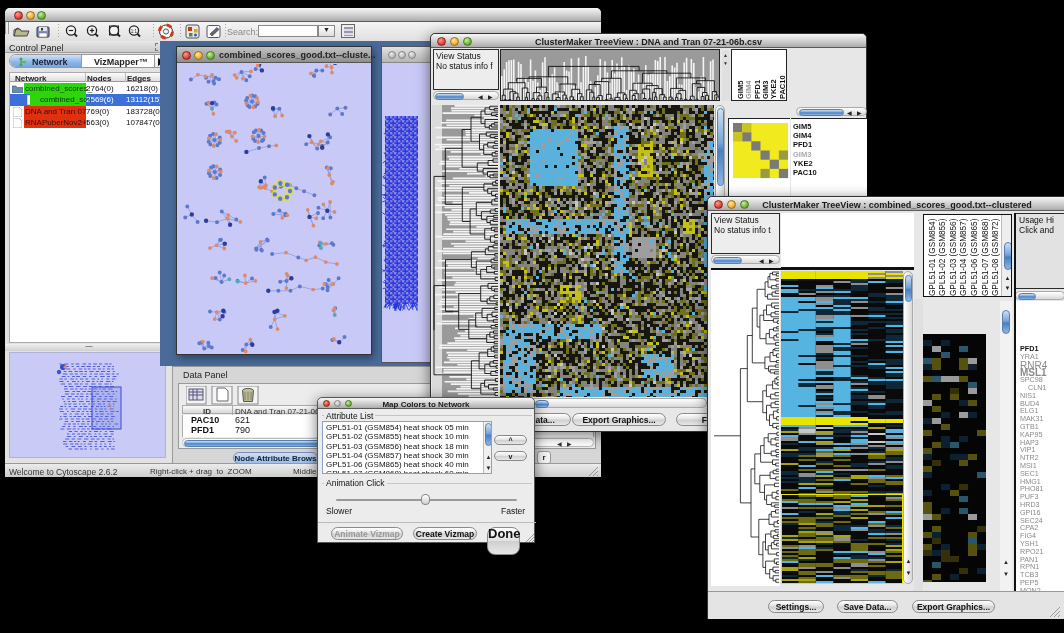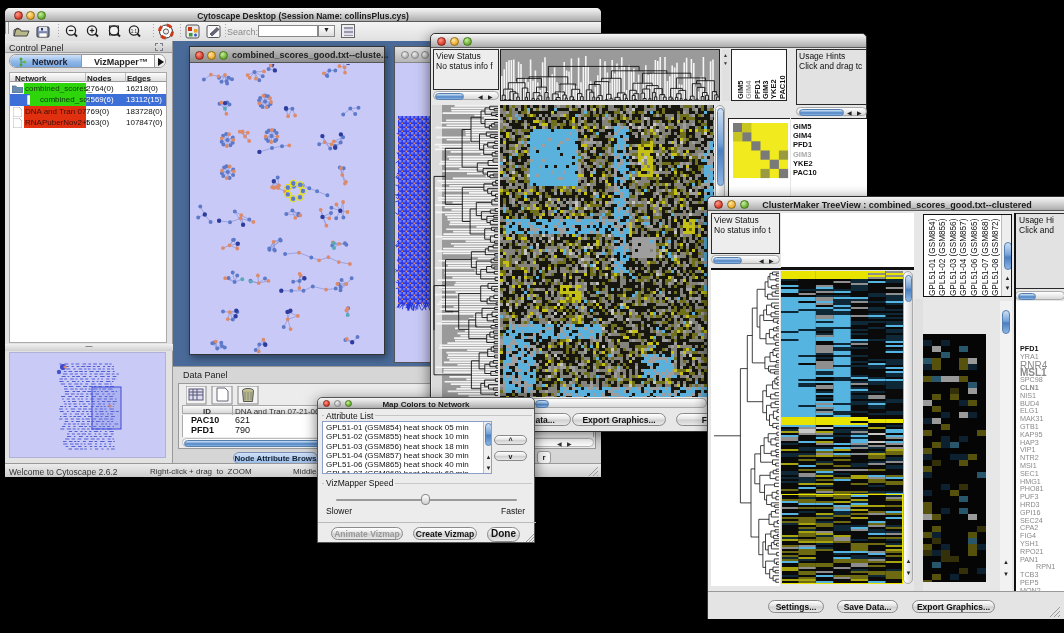--- a/index.html
+++ b/index.html
@@ -15,21 +15,20 @@
 .sbtrack{position:absolute;background:linear-gradient(#fff,#d8d8d8);border:1px solid #aaa;border-radius:6px}
 .sbthumb{position:absolute;border-radius:5px;background:linear-gradient(#cfe0f4,#76a3d8 45%,#4a7fc0 55%,#8db6e4);border:1px solid #5580b0}
 .btn{position:absolute;background:linear-gradient(#fff,#e2e2e2 48%,#cfcfcf 52%,#e8e8e8);border:1px solid #8a8a8a;border-radius:8px;text-align:center;font-weight:bold;color:#111}
 .tiny{font-size:8px}
 </style></head><body>
 <div class="win" style="left:5px;top:8px;width:596px;height:469px;border-radius:5px 5px 0 0;background:#d4d4d4">
     <div class="titlebar" style="height:14px"></div>
     <div class="tl r" style="left:9px;top:2.5px"></div>
     <div class="tl y" style="left:20.5px;top:2.5px"></div>
     <div class="tl g" style="left:32px;top:2.5px"></div>
-    <div class="ttext" style="top:2.5px;font-size:8.5px">Cytoscape Desktop (Session Name: collinsPlus.cys)</div>
     <div class="abs" style="left:0;top:14px;width:596px;height:32px;background:linear-gradient(#f4f4f4,#d2d2d2)">
       <div style="position:absolute;left:1;top:4;width:4px;height:12px;border-left:1px solid #999;border-right:1px solid #999"></div>
       <svg width="360" height="19" style="position:absolute;left:0;top:0">
         <g stroke="#444" stroke-width="1" fill="#b8b88a">
           <path d="M9 14 L11 7 L15 7 L16 9 L24 9 L22 14 Z"></path>
           <path d="M9 14 L9 8 L13 6 L14 7" fill="none"></path>
         </g>
         <g>
           <rect x="32" y="5" width="12" height="10" rx="1" fill="#8492c2" stroke="#333"></rect>
           <rect x="34" y="5" width="8" height="4" fill="#dfe3ee"></rect>
@@ -157,21 +156,21 @@
         <svg width="157" height="106" style="position:absolute;left:0;top:0">
           <path stroke="#4353cf" stroke-width="1.1" fill="none" stroke-opacity="0.9" d="M49.5 11.0h1.9M54.3 11.0h4.0M61.2 11.0h2.4M65.6 11.0h3.7M72.6 11.0h3.5M78.4 11.0h2.7M83.2 11.0h3.7M89.0 11.0h3.1M94.7 11.0h3.4M99.4 11.0h2.2M52.4 13.5h1.7M55.8 13.5h3.0M61.6 13.5h2.1M66.6 13.5h2.7M71.2 13.5h4.0M76.6 13.5h4.3M82.8 13.5h2.6M87.1 13.5h2.9M93.0 13.5h2.2M97.6 13.5h2.8M102.3 13.5h1.7M51.5 16.0h3.3M56.2 16.0h4.0M63.3 16.0h2.3M68.6 16.0h3.6M74.1 16.0h2.3M77.8 16.0h2.7M82.7 16.0h3.0M87.9 16.0h3.1M92.5 16.0h2.2M97.1 16.0h2.9M101.6 16.0h2.3M53.8 18.5h2.6M58.5 18.5h3.6M64.5 18.5h3.4M69.2 18.5h3.6M74.5 18.5h2.5M79.4 18.5h4.3M85.8 18.5h3.4M90.9 18.5h4.3M97.0 18.5h3.1M102.8 18.5h1.9M52.9 21.0h4.5M59.8 21.0h3.3M64.8 21.0h2.9M70.4 21.0h2.7M74.6 21.0h2.1M79.8 21.0h2.1M84.2 21.0h3.6M89.5 21.0h3.9M95.7 21.0h4.3M101.7 21.0h2.8M106.5 21.0h2.3M51.6 23.5h4.1M57.6 23.5h1.7M62.1 23.5h2.8M66.2 23.5h3.8M72.7 23.5h3.5M79.2 23.5h2.3M84.5 23.5h2.6M90.2 23.5h4.5M97.1 23.5h2.8M102.7 23.5h3.7M49.5 26.0h3.5M54.3 26.0h2.7M60.2 26.0h3.6M65.6 26.0h1.9M70.0 26.0h3.3M75.2 26.0h3.0M81.6 26.0h3.5M87.4 26.0h1.7M91.4 26.0h1.6M96.3 26.0h3.1M101.8 26.0h3.5M106.7 26.0h0.2M49.4 28.5h4.1M56.9 28.5h1.8M61.9 28.5h3.8M67.5 28.5h1.7M71.9 28.5h1.7M76.0 28.5h3.9M82.0 28.5h2.5M86.6 28.5h1.8M89.8 28.5h3.2M96.0 28.5h4.5M101.9 28.5h1.6M50.8 31.0h4.3M58.2 31.0h3.4M64.3 31.0h4.1M69.9 31.0h2.5M75.2 31.0h2.9M81.1 31.0h4.4M88.3 31.0h3.3M94.4 31.0h4.3M100.0 31.0h1.6M54.1 33.5h2.9M58.8 33.5h4.5M66.0 33.5h4.5M73.1 33.5h4.1M78.9 33.5h3.7M83.9 33.5h2.5M88.6 33.5h3.1M95.1 33.5h3.4M99.9 33.5h3.9M54.0 36.0h3.8M60.2 36.0h3.5M65.0 36.0h2.6M69.7 36.0h3.7M74.7 36.0h2.1M78.6 36.0h2.1M82.9 36.0h4.5M89.3 36.0h1.7M92.3 36.0h3.7M98.1 36.0h4.5M54.8 38.5h4.4M62.5 38.5h2.7M66.6 38.5h3.4M72.5 38.5h3.4M77.4 38.5h4.0M83.4 38.5h2.5M87.2 38.5h1.6M90.9 38.5h1.9M94.7 38.5h3.7M101.3 38.5h2.8M105.8 38.5h1.3M54.9 41.0h4.1M60.8 41.0h3.8M66.7 41.0h2.3M70.4 41.0h3.0M76.1 41.0h2.3M79.8 41.0h3.3M85.4 41.0h3.7M92.2 41.0h2.0M97.5 41.0h2.4M102.7 41.0h1.7M51.1 43.5h4.1M58.1 43.5h3.8M65.1 43.5h2.7M69.6 43.5h4.0M76.1 43.5h2.3M81.8 43.5h4.2M88.9 43.5h2.9M94.7 43.5h2.7M99.3 43.5h3.9M105.8 43.5h0.1M52.1 46.0h1.6M56.8 46.0h2.9M61.9 46.0h3.2M67.7 46.0h1.9M71.2 46.0h1.8M75.6 46.0h2.0M80.4 46.0h3.9M87.1 46.0h4.4M93.9 46.0h3.1M99.5 46.0h3.3M105.1 46.0h1.4M53.6 48.5h1.8M57.9 48.5h2.2M62.0 48.5h4.1M69.1 48.5h4.4M76.0 48.5h3.7M81.4 48.5h3.4M87.2 48.5h2.1M91.9 48.5h3.4M96.9 48.5h3.8M102.5 48.5h4.2M54.3 51.0h2.4M58.3 51.0h3.0M63.3 51.0h3.3M68.9 51.0h1.6M72.4 51.0h3.1M78.2 51.0h2.2M82.9 51.0h2.1M87.8 51.0h3.4M93.1 51.0h1.9M98.3 51.0h2.0M102.8 51.0h1.7M50.1 53.5h3.0M54.6 53.5h1.6M58.7 53.5h2.2M63.9 53.5h3.3M69.9 53.5h2.0M73.6 53.5h3.9M80.8 53.5h2.9M86.0 53.5h3.0M90.4 53.5h2.0M93.8 53.5h1.8M97.6 53.5h2.0M102.9 53.5h0.9M49.1 56.0h3.8M55.7 56.0h1.7M60.7 56.0h4.5M67.8 56.0h3.6M73.0 56.0h4.0M78.5 56.0h3.3M85.0 56.0h2.4M89.6 56.0h3.5M94.3 56.0h2.1M99.3 56.0h4.4M49.9 58.5h3.8M57.1 58.5h1.6M61.5 58.5h3.2M66.4 58.5h3.5M72.2 58.5h2.1M76.1 58.5h2.3M79.8 58.5h2.6M85.1 58.5h1.8M89.2 58.5h4.3M95.6 58.5h1.8M100.4 58.5h4.0M105.9 58.5h2.9M53.3 61.0h3.7M59.8 61.0h1.9M64.9 61.0h4.1M70.9 61.0h3.1M76.8 61.0h2.1M80.8 61.0h2.1M86.1 61.0h2.4M89.9 61.0h4.2M96.9 61.0h2.1M100.2 61.0h2.8M50.0 63.5h1.5M53.5 63.5h3.2M59.6 63.5h2.1M63.5 63.5h2.6M67.4 63.5h3.8M74.1 63.5h1.9M78.0 63.5h4.2M85.2 63.5h3.6M90.4 63.5h2.2M95.0 63.5h3.6M101.0 63.5h3.9M49.4 66.0h3.0M54.9 66.0h3.1M60.8 66.0h3.1M66.2 66.0h3.6M71.7 66.0h2.5M75.5 66.0h4.3M82.3 66.0h3.8M88.8 66.0h3.7M94.1 66.0h4.3M100.2 66.0h3.2M54.7 68.5h3.5M61.4 68.5h2.1M66.0 68.5h3.9M72.1 68.5h2.3M77.0 68.5h3.0M81.7 68.5h2.4M86.0 68.5h4.4M92.0 68.5h2.3M97.3 68.5h2.3M101.2 68.5h2.0M53.7 71.0h2.6M57.8 71.0h3.1M62.7 71.0h3.2M67.4 71.0h1.8M70.9 71.0h4.4M76.9 71.0h2.2M81.1 71.0h1.7M85.8 71.0h2.0M91.0 71.0h2.7M95.1 71.0h2.2M99.1 71.0h2.1M104.5 71.0h3.7M52.1 73.5h3.2M58.0 73.5h2.1M63.3 73.5h2.3M68.8 73.5h4.2M74.3 73.5h2.6M79.0 73.5h1.8M83.2 73.5h3.2M89.3 73.5h1.9M92.6 73.5h2.5M97.1 73.5h2.9M102.5 73.5h1.5M50.3 76.0h4.0M56.8 76.0h4.4M62.6 76.0h3.1M67.4 76.0h2.1M71.5 76.0h4.0M77.0 76.0h2.7M81.1 76.0h2.8M85.6 76.0h3.9M92.1 76.0h2.2M97.3 76.0h4.1M58.7 78.5h3.4M64.5 78.5h3.0M70.4 78.5h2.2M74.7 78.5h2.1M79.2 78.5h2.2M83.9 78.5h4.2M89.9 78.5h1.6M94.9 78.5h1.8M99.5 78.5h4.2M57.0 81.0h2.5M61.9 81.0h3.0M67.2 81.0h2.9M71.5 81.0h4.5M78.0 81.0h3.3M84.6 81.0h1.7M88.5 81.0h2.2M93.5 81.0h4.1M100.8 81.0h2.7M56.9 83.5h4.3M63.8 83.5h1.7M68.9 83.5h3.9M76.1 83.5h2.2M80.2 83.5h2.0M83.7 83.5h3.4M89.5 83.5h2.3M94.6 83.5h2.6M98.5 83.5h3.2M55.2 86.0h4.2M61.6 86.0h3.5M67.5 86.0h3.9M74.1 86.0h4.3M80.8 86.0h3.9M86.5 86.0h3.1M92.0 86.0h2.5M97.6 86.0h3.1M102.4 86.0h1.7M53.0 88.5h3.4M59.0 88.5h3.5M64.1 88.5h2.1M67.5 88.5h2.1M72.9 88.5h3.0M78.9 88.5h3.8M84.6 88.5h2.6M90.2 88.5h4.4M97.8 88.5h4.1M103.3 88.5h1.5M53.2 91.0h4.2M60.1 91.0h3.4M64.9 91.0h3.9M70.5 91.0h1.8M73.8 91.0h1.7M77.7 91.0h4.1M85.0 91.0h2.1M90.0 91.0h1.7M94.3 91.0h1.8M99.1 91.0h2.0M55.7 93.5h2.5M61.4 93.5h3.9M68.0 93.5h3.7M74.5 93.5h2.0M79.8 93.5h2.3M84.4 93.5h2.5M89.3 93.5h2.4M93.9 93.5h2.8M99.2 93.5h1.9M102.7 93.5h1.7M58.5 96.0h3.5M64.5 96.0h4.1M70.1 96.0h3.0M74.4 96.0h2.4M80.2 96.0h1.5M85.0 96.0h3.2M91.4 96.0h2.1M96.8 96.0h2.1M101.1 96.0h3.6"></path>
           <circle cx="53" cy="14" r="3" fill="#3a49cc"></circle>
           <circle cx="49" cy="19" r="2.2" fill="#4553cf"></circle>
           <circle cx="55" cy="14" r="1.6" fill="#e0895f"></circle>
           <circle cx="100" cy="53" r="1.6" fill="#e0895f"></circle>
           <rect x="82" y="34" width="29" height="42" fill="#6a7ce4" fill-opacity="0.28" stroke="#3a4ad4" stroke-width="1"></rect>
         </svg>
       </div>
     </div>
-    <div class="abs" style="left:168px;top:33px;width:428px;height:325px;background:#4a6b9a;overflow:hidden">
+    <div class="abs" style="left:155px;top:33px;width:428px;height:325px;background:#4a6b9a;overflow:hidden">
       <div class="abs" style="left:221px;top:5px;width:200px;height:317px;background:#c9c9f7;border:1px solid #555">
         <div class="abs" style="left:0;top:0;width:100%;height:16px;background:linear-gradient(#e2e2e2,#b6b6b6);border-bottom:1px solid #888">
           <div class="tl gray" style="left:6px;top:3.5px;width:8px;height:8px"></div>
           <div class="tl gray" style="left:16px;top:3.5px;width:8px;height:8px"></div>
           <div class="tl gray" style="left:26px;top:3.5px;width:8px;height:8px"></div>
         </div>
         <div class="abs" style="left:0;top:69px;width:36px;height:196px">
           <svg width="36" height="196" style="position:absolute;left:0;top:0">
             <defs>
               <pattern id="g2" width="8" height="8" patternUnits="userSpaceOnUse">
@@ -250,20 +249,21 @@
       <svg class="abs" style="left:583px;top:2px" width="11" height="11">
         <path d="M10 1 L1 10 M10 5 L5 10 M10 9 L9 10" stroke="#999" stroke-width="1"></path>
       </svg>
     </div>
   </div>
 <div class="win" style="left:430px;top:33px;width:437px;height:399px;border-radius:5px 5px 0 0;background:#e7e7e7;border:1px solid #333">
     <div class="titlebar" style="height:14px"></div>
     <div class="tl r" style="left:6px;top:2.5px"></div>
     <div class="tl y" style="left:19px;top:2.5px"></div>
     <div class="tl g" style="left:32px;top:2.5px"></div>
+    <div class="ttext" style="top:2.5px;font-size:9px">ClusterMaker TreeView : DNA and Tran 07-21-06b.csv</div>
     <div class="panel" style="left:2px;top:15px;width:66px;height:41px">
       <div class="abs" style="left:2px;top:1px;font-size:8.5px;color:#111">View Status</div>
       <div class="abs" style="left:2px;top:11px;font-size:8.5px;color:#111">No status info f</div>
     </div>
     <div class="sbtrack" style="left:2px;top:57px;width:66px;height:9px">
       <div class="sbthumb" style="left:1px;top:0.5px;width:29px;height:7px"></div>
       <div class="abs" style="left:44px;top:1px;font-size:6px;color:#222">◀</div>
       <div class="abs" style="left:54px;top:1px;font-size:6px;color:#222">▶</div>
     </div>
     <div class="abs" style="left:69px;top:15px;width:220px;height:52px;border:1px solid #222;overflow:hidden">
@@ -277,24 +277,20 @@
       <div class="abs" style="left:1px;top:2px">▲</div>
       <div class="abs" style="left:1px;top:10px">▼</div>
     </div>
     <div class="abs" style="left:300px;top:15px;width:56px;height:52px;background:#fff;border:1px solid #222;overflow:hidden">
       <div class="abs" style="left:4.0px;top:49px;transform-origin:0 0;transform:rotate(-90deg);font-size:7.5px;font-weight:bold;color:#111;white-space:nowrap">GIM5</div>
       <div class="abs" style="left:12.3px;top:49px;transform-origin:0 0;transform:rotate(-90deg);font-size:7.5px;font-weight:bold;color:#999;white-space:nowrap">GIM4</div>
       <div class="abs" style="left:20.6px;top:49px;transform-origin:0 0;transform:rotate(-90deg);font-size:7.5px;font-weight:bold;color:#111;white-space:nowrap">PFD1</div>
       <div class="abs" style="left:28.900000000000002px;top:49px;transform-origin:0 0;transform:rotate(-90deg);font-size:7.5px;font-weight:bold;color:#111;white-space:nowrap">GIM3</div>
       <div class="abs" style="left:37.2px;top:49px;transform-origin:0 0;transform:rotate(-90deg);font-size:7.5px;font-weight:bold;color:#111;white-space:nowrap">YKE2</div>
       <div class="abs" style="left:45.5px;top:49px;transform-origin:0 0;transform:rotate(-90deg);font-size:7.5px;font-weight:bold;color:#111;white-space:nowrap">PAC10</div>
-    </div>
-    <div class="panel" style="left:365px;top:15px;width:71px;height:56px;background:#e2e2e2">
-      <div class="abs" style="left:2px;top:1px;font-size:8.5px;color:#111">Usage Hints</div>
-      <div class="abs" style="left:2px;top:11px;font-size:8.5px;color:#111">Click and drag tc</div>
     </div>
     <div class="sbtrack" style="left:365px;top:73px;width:71px;height:9px">
       <div class="sbthumb" style="left:2px;top:0.5px;width:45px;height:7px"></div>
       <div class="abs" style="left:50px;top:1px;font-size:6px;color:#222">◀</div>
       <div class="abs" style="left:60px;top:1px;font-size:6px;color:#222">▶</div>
     </div>
     <div class="abs" style="left:1px;top:71px;width:66px;height:292px;overflow:hidden">
       <svg width="66" height="292" style="position:absolute;left:0;top:0">
         <rect width="66" height="292" fill="#9a9a9a"></rect>
         <rect width="10" height="292" fill="#dadada"></rect>
@@ -428,21 +424,21 @@
       <div class="sbthumb" style="left:2px;top:9px;width:8px;height:24px"></div>
       <div class="abs" style="left:3px;top:258px;font-size:6px;color:#222">▲</div>
       <div class="abs" style="left:3px;top:270px;font-size:6px;color:#222">▼</div>
     </div>
     <div class="abs" style="left:308px;top:104px;width:71px;height:290px;background:#fff">
       <div class="abs" style="left:4px;top:43.0px;font-size:7.2px;font-weight:bold;color:#111">PFD1</div>
       <div class="abs" style="left:4px;top:50.8px;font-size:7.2px;font-weight:normal;color:#8a8a8a">YRA1</div>
       <div class="abs" style="left:4px;top:58.6px;font-size:10px;font-weight:normal;color:#8a8a8a">RNR4</div>
       <div class="abs" style="left:4px;top:66.4px;font-size:10px;font-weight:bold;color:#8a8a8a">MSL1</div>
       <div class="abs" style="left:4px;top:74.2px;font-size:7.2px;font-weight:normal;color:#8a8a8a">SPC98</div>
-      <div class="abs" style="left:4px;top:82.0px;font-size:7.2px;font-weight:bold;color:#8a8a8a">CLN1</div>
+      <div class="abs" style="left:12px;top:82.0px;font-size:7.2px;font-weight:normal;color:#8a8a8a">CLN1</div>
       <div class="abs" style="left:4px;top:89.8px;font-size:7.2px;font-weight:normal;color:#8a8a8a">NIS1</div>
       <div class="abs" style="left:4px;top:97.6px;font-size:7.2px;font-weight:normal;color:#8a8a8a">BUD4</div>
       <div class="abs" style="left:4px;top:105.4px;font-size:7.2px;font-weight:normal;color:#8a8a8a">ELG1</div>
       <div class="abs" style="left:4px;top:113.2px;font-size:7.2px;font-weight:normal;color:#8a8a8a">MAK31</div>
       <div class="abs" style="left:4px;top:121.0px;font-size:7.2px;font-weight:normal;color:#8a8a8a">GTB1</div>
       <div class="abs" style="left:4px;top:128.8px;font-size:7.2px;font-weight:normal;color:#8a8a8a">KAP95</div>
       <div class="abs" style="left:4px;top:136.6px;font-size:7.2px;font-weight:normal;color:#8a8a8a">HAP3</div>
       <div class="abs" style="left:4px;top:144.4px;font-size:7.2px;font-weight:normal;color:#8a8a8a">VIP1</div>
       <div class="abs" style="left:4px;top:152.2px;font-size:7.2px;font-weight:normal;color:#8a8a8a">NTR2</div>
       <div class="abs" style="left:4px;top:160.0px;font-size:7.2px;font-weight:normal;color:#8a8a8a">MSI1</div>
@@ -451,21 +447,21 @@
       <div class="abs" style="left:4px;top:183.4px;font-size:7.2px;font-weight:normal;color:#8a8a8a">PHO81</div>
       <div class="abs" style="left:4px;top:191.2px;font-size:7.2px;font-weight:normal;color:#8a8a8a">PUF3</div>
       <div class="abs" style="left:4px;top:199.0px;font-size:7.2px;font-weight:normal;color:#8a8a8a">HRD3</div>
       <div class="abs" style="left:4px;top:206.8px;font-size:7.2px;font-weight:normal;color:#8a8a8a">GPI16</div>
       <div class="abs" style="left:4px;top:214.6px;font-size:7.2px;font-weight:normal;color:#8a8a8a">SEC24</div>
       <div class="abs" style="left:4px;top:222.4px;font-size:7.2px;font-weight:normal;color:#8a8a8a">CPA2</div>
       <div class="abs" style="left:4px;top:230.2px;font-size:7.2px;font-weight:normal;color:#8a8a8a">FIG4</div>
       <div class="abs" style="left:4px;top:238.0px;font-size:7.2px;font-weight:normal;color:#8a8a8a">YSH1</div>
       <div class="abs" style="left:4px;top:245.8px;font-size:7.2px;font-weight:normal;color:#8a8a8a">RPO21</div>
       <div class="abs" style="left:4px;top:253.6px;font-size:7.2px;font-weight:normal;color:#8a8a8a">PAN1</div>
-      <div class="abs" style="left:20px;top:261.4px;font-size:7.2px;font-weight:normal;color:#8a8a8a">RPN1</div>
+      <div class="abs" style="left:4px;top:261.4px;font-size:7.2px;font-weight:normal;color:#8a8a8a">RPN1</div>
       <div class="abs" style="left:4px;top:269.2px;font-size:7.2px;font-weight:normal;color:#8a8a8a">TCB3</div>
       <div class="abs" style="left:4px;top:277.0px;font-size:7.2px;font-weight:normal;color:#8a8a8a">PEP5</div>
       <div class="abs" style="left:4px;top:284.8px;font-size:7.2px;font-weight:normal;color:#8a8a8a">MON2</div>
     </div>
     <div class="abs" style="left:0;top:394px;width:380px;height:28px;background:#e4e4e4;border-top:1px solid #999"></div>
     <div class="btn" style="left:60px;top:403px;width:56px;height:13px;font-size:8.5px;line-height:12px">Settings...</div>
     <div class="btn" style="left:129px;top:403px;width:61px;height:13px;font-size:8.5px;line-height:12px">Save Data...</div>
     <div class="btn" style="left:204px;top:403px;width:83px;height:13px;font-size:8.5px;line-height:12px">Export Graphics...</div>
     <svg class="abs" style="left:341px;top:409px" width="12" height="12">
       <path d="M11 1 L1 11 M11 5 L5 11 M11 9 L9 11" stroke="#999" stroke-width="1"></path>
@@ -487,25 +483,25 @@
       <div class="abs" style="left:3px;top:38.0px;font-size:8px;color:#111;white-space:nowrap">GPL51-06 (GSM865) heat shock 40 min</div>
       <div class="abs" style="left:3px;top:47.2px;font-size:8px;color:#111;white-space:nowrap">GPL51-07 (GSM868) heat shock 60 min</div>
       <div class="abs" style="left:160px;top:0;width:9px;height:52px;background:#f0f0f0;border-left:1px solid #bbb">
         <div class="sbthumb" style="left:0.5px;top:1px;width:7px;height:23px;border-radius:4px"></div>
         <div class="abs" style="left:1.5px;top:32px;font-size:6px;color:#222">▲</div>
         <div class="abs" style="left:1.5px;top:43px;font-size:6px;color:#222">▼</div>
       </div>
     </div>
     <div class="btn" style="left:176px;top:37px;width:33px;height:10px;font-size:7px;line-height:9px">^</div>
     <div class="btn" style="left:176px;top:53px;width:33px;height:10px;font-size:7px;line-height:9px">v</div>
-    <div class="abs" style="left:6px;top:80px;font-size:8.5px;color:#111;background:#ececec;padding:0 2px;z-index:2">VizMapper Speed</div>
+    <div class="abs" style="left:6px;top:80px;font-size:8.5px;color:#111;background:#ececec;padding:0 2px;z-index:2">Animation Click</div>
     <div class="abs" style="left:4px;top:85px;width:210px;height:0;border-top:1px solid #c8c8c8"></div>
     <div class="abs" style="left:18px;top:101px;width:181px;height:2px;background:#9a9a9a;border-radius:1px"></div>
     <div class="abs" style="left:103px;top:96px;width:9px;height:11px;background:linear-gradient(#fdfdfd,#d0d0d0);border:1px solid #888;border-radius:4px 4px 4px 4px"></div>
     <div class="abs" style="left:8px;top:108px;font-size:8.5px;color:#111">Slower</div>
     <div class="abs" style="left:183px;top:108px;font-size:8.5px;color:#111">Faster</div>
     <div class="abs" style="left:0px;top:124px;width:218px;height:0;border-top:1px solid #bbb"></div>
     <div class="btn" style="left:13px;top:129px;width:72px;height:13px;font-size:8.5px;line-height:12px;color:#999">Animate Vizmap</div>
     <div class="btn" style="left:95px;top:129px;width:64px;height:13px;font-size:8.5px;line-height:12px">Create Vizmap</div>
-    <div class="btn" style="left:169px;top:129px;width:33px;height:15px;font-size:10px;line-height:12px">Done</div>
+    <div class="btn" style="left:169px;top:129px;width:33px;height:28px;font-size:13px;line-height:12px">Done</div>
     <svg class="abs" style="left:207px;top:135px" width="10" height="10">
       <path d="M9 1 L1 9 M9 4 L4 9 M9 7 L7 9" stroke="#999" stroke-width="1"></path>
     </svg>
   </div>
 </body></html>

